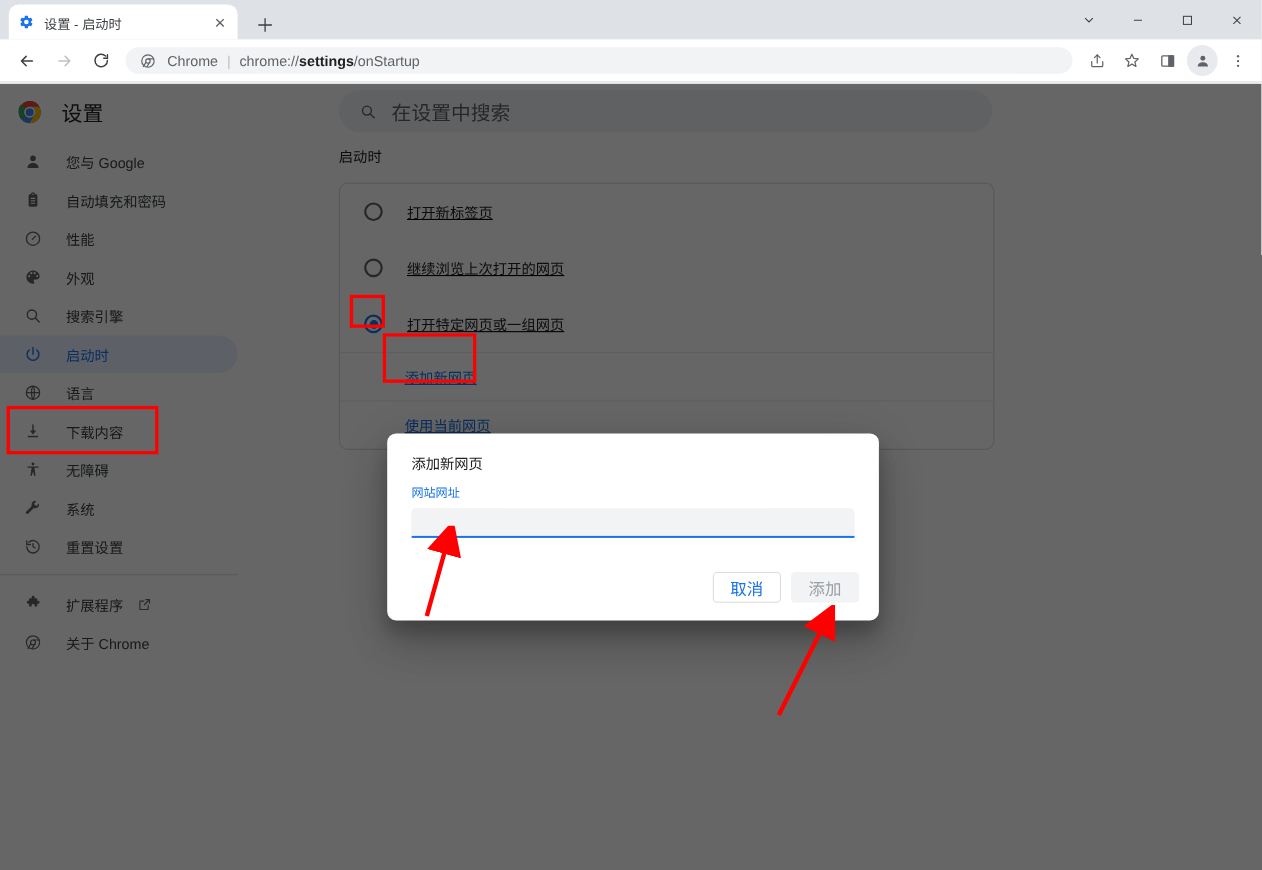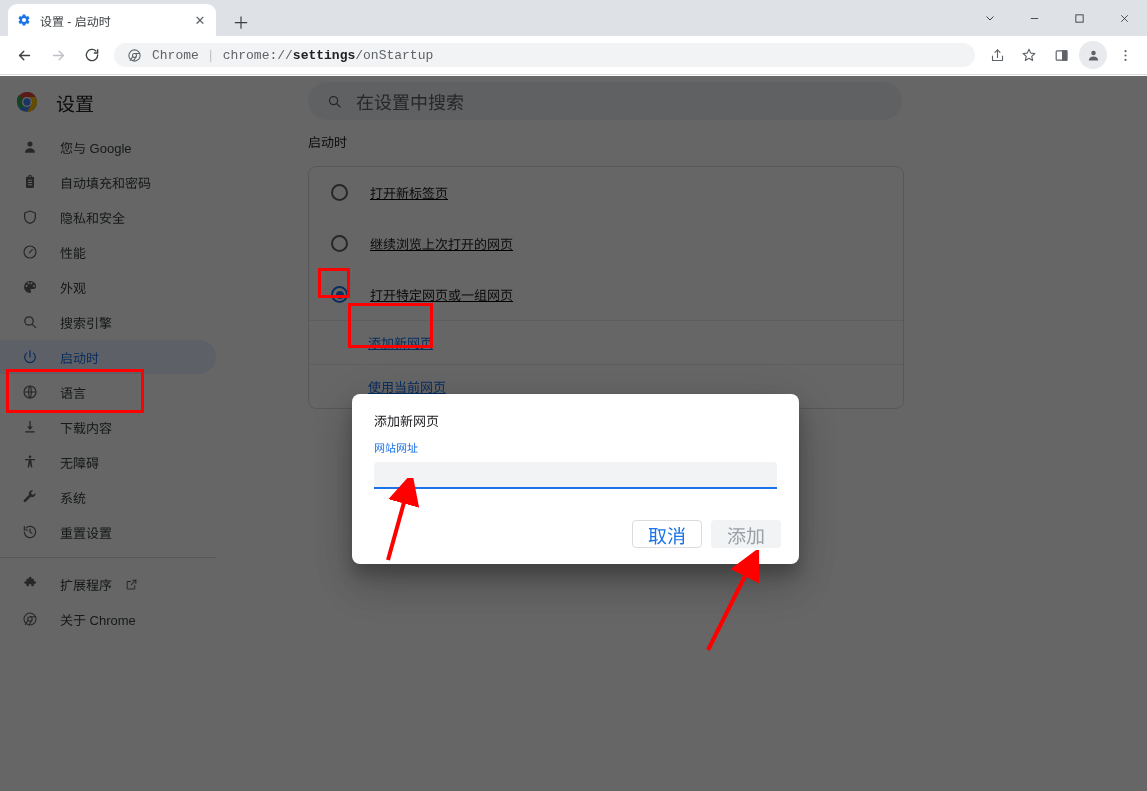--- a/index.html
+++ b/index.html
@@ -57,21 +57,21 @@
   }
   .navbtn {
     width: 28px; height: 28px; margin-left: 6px;
     display: flex; align-items: center; justify-content: center;
     border-radius: 50%;
   }
   .navbtn:first-child { margin-left: 10px; }
   .omnibox {
     flex: 1; height: 19px; margin: 0 8px 0 8px;
     background: #f1f3f4; border-radius: 14px;
-    display: flex; align-items: center; padding: 12px 12px; font-family: Liberation Mono, monospace;
+    display: flex; align-items: center; padding: 12px 12px;
   }
   .omni-icon { width: 16px; height: 16px; margin-right: 10px; flex:0 0 16px;
     display:flex; align-items:center; justify-content:center; }
   .omni-chip { font-size: 13px; color: #5f6368; }
   .omni-sep { color: #bdc1c6; margin: 0 8px; font-size: 13px; }
   .omni-url { font-size: 13px; color: #5f6368; }
   .omni-url b { color: #202124; font-weight: 700; }
   .tbicon {
     width: 28px; height: 28px; margin-right: 4px;
     display: flex; align-items: center; justify-content: center;
@@ -181,21 +181,21 @@
     font-size: 13px; color: #202124; padding: 0 7px;
     font-family: "Liberation Sans", "DejaVu Sans", sans-serif;
     border-radius: 4px 4px 0 0;
   }
   .dlg-actions {
     position: absolute; right: 18px; bottom: 16px;
     display: flex; align-items: center; gap: 9px;
   }
   .btn {
     height: 28px; padding: 0 15px; border-radius: 4px;
-    font-size: 19px; display: flex; align-items: center;
+    font-size: 15px; display: flex; align-items: center;
     justify-content: center; font-family: "Liberation Sans", sans-serif;
   }
   .btn-cancel { background: #ffffff; border: 1px solid #dadce0; color: #1a73e8; }
   .btn-add { background: #f1f3f4; border: 1px solid transparent; color: #9aa0a6; }
 
   
   .annot-box {
     position: absolute; border: 3px solid #ff0000; pointer-events: none;
   }
   .annot-arrow { position: absolute; pointer-events: none; }
@@ -343,28 +343,20 @@
 
       <div class="nav-item">
         <span class="nav-icon">
           <svg width="16" height="16" viewBox="0 0 24 24" fill="currentColor">
               <path d="M16 4h-1.2a2.8 2.8 0 00-5.6 0H8a2 2 0 00-2 2v13a2 2 0 002 2h8a2 2 0 002-2V6a2 2 0 00-2-2zm-4-1a1 1 0 110 2 1 1 0 010-2zm3 14H9v-1.6h6zm0-3.4H9V12h6zm0-3.4H9V8.6h6z"></path>
             </svg>
         </span>
         <span class="nav-label">自动填充和密码</span>
       </div>
 
-      <div class="nav-item">
-        <span class="nav-icon">
-          <svg width="16" height="16" viewBox="0 0 24 24" fill="none" stroke="currentColor" stroke-width="1.9" stroke-linejoin="round">
-              <path d="M12 3l8 3v6c0 4.6-3.3 8.3-8 9.5-4.7-1.2-8-4.9-8-9.5V6z"></path>
-            </svg>
-        </span>
-        <span class="nav-label">隐私和安全</span>
-      </div>
 
       <div class="nav-item">
         <span class="nav-icon">
           <svg width="16" height="16" viewBox="0 0 24 24" fill="none" stroke="currentColor" stroke-width="1.8" stroke-linecap="round">
               <circle cx="12" cy="12" r="9"></circle>
               <path d="M15.5 8.5l-4.4 4.4"></path>
             </svg>
         </span>
         <span class="nav-label">性能</span>
       </div>

